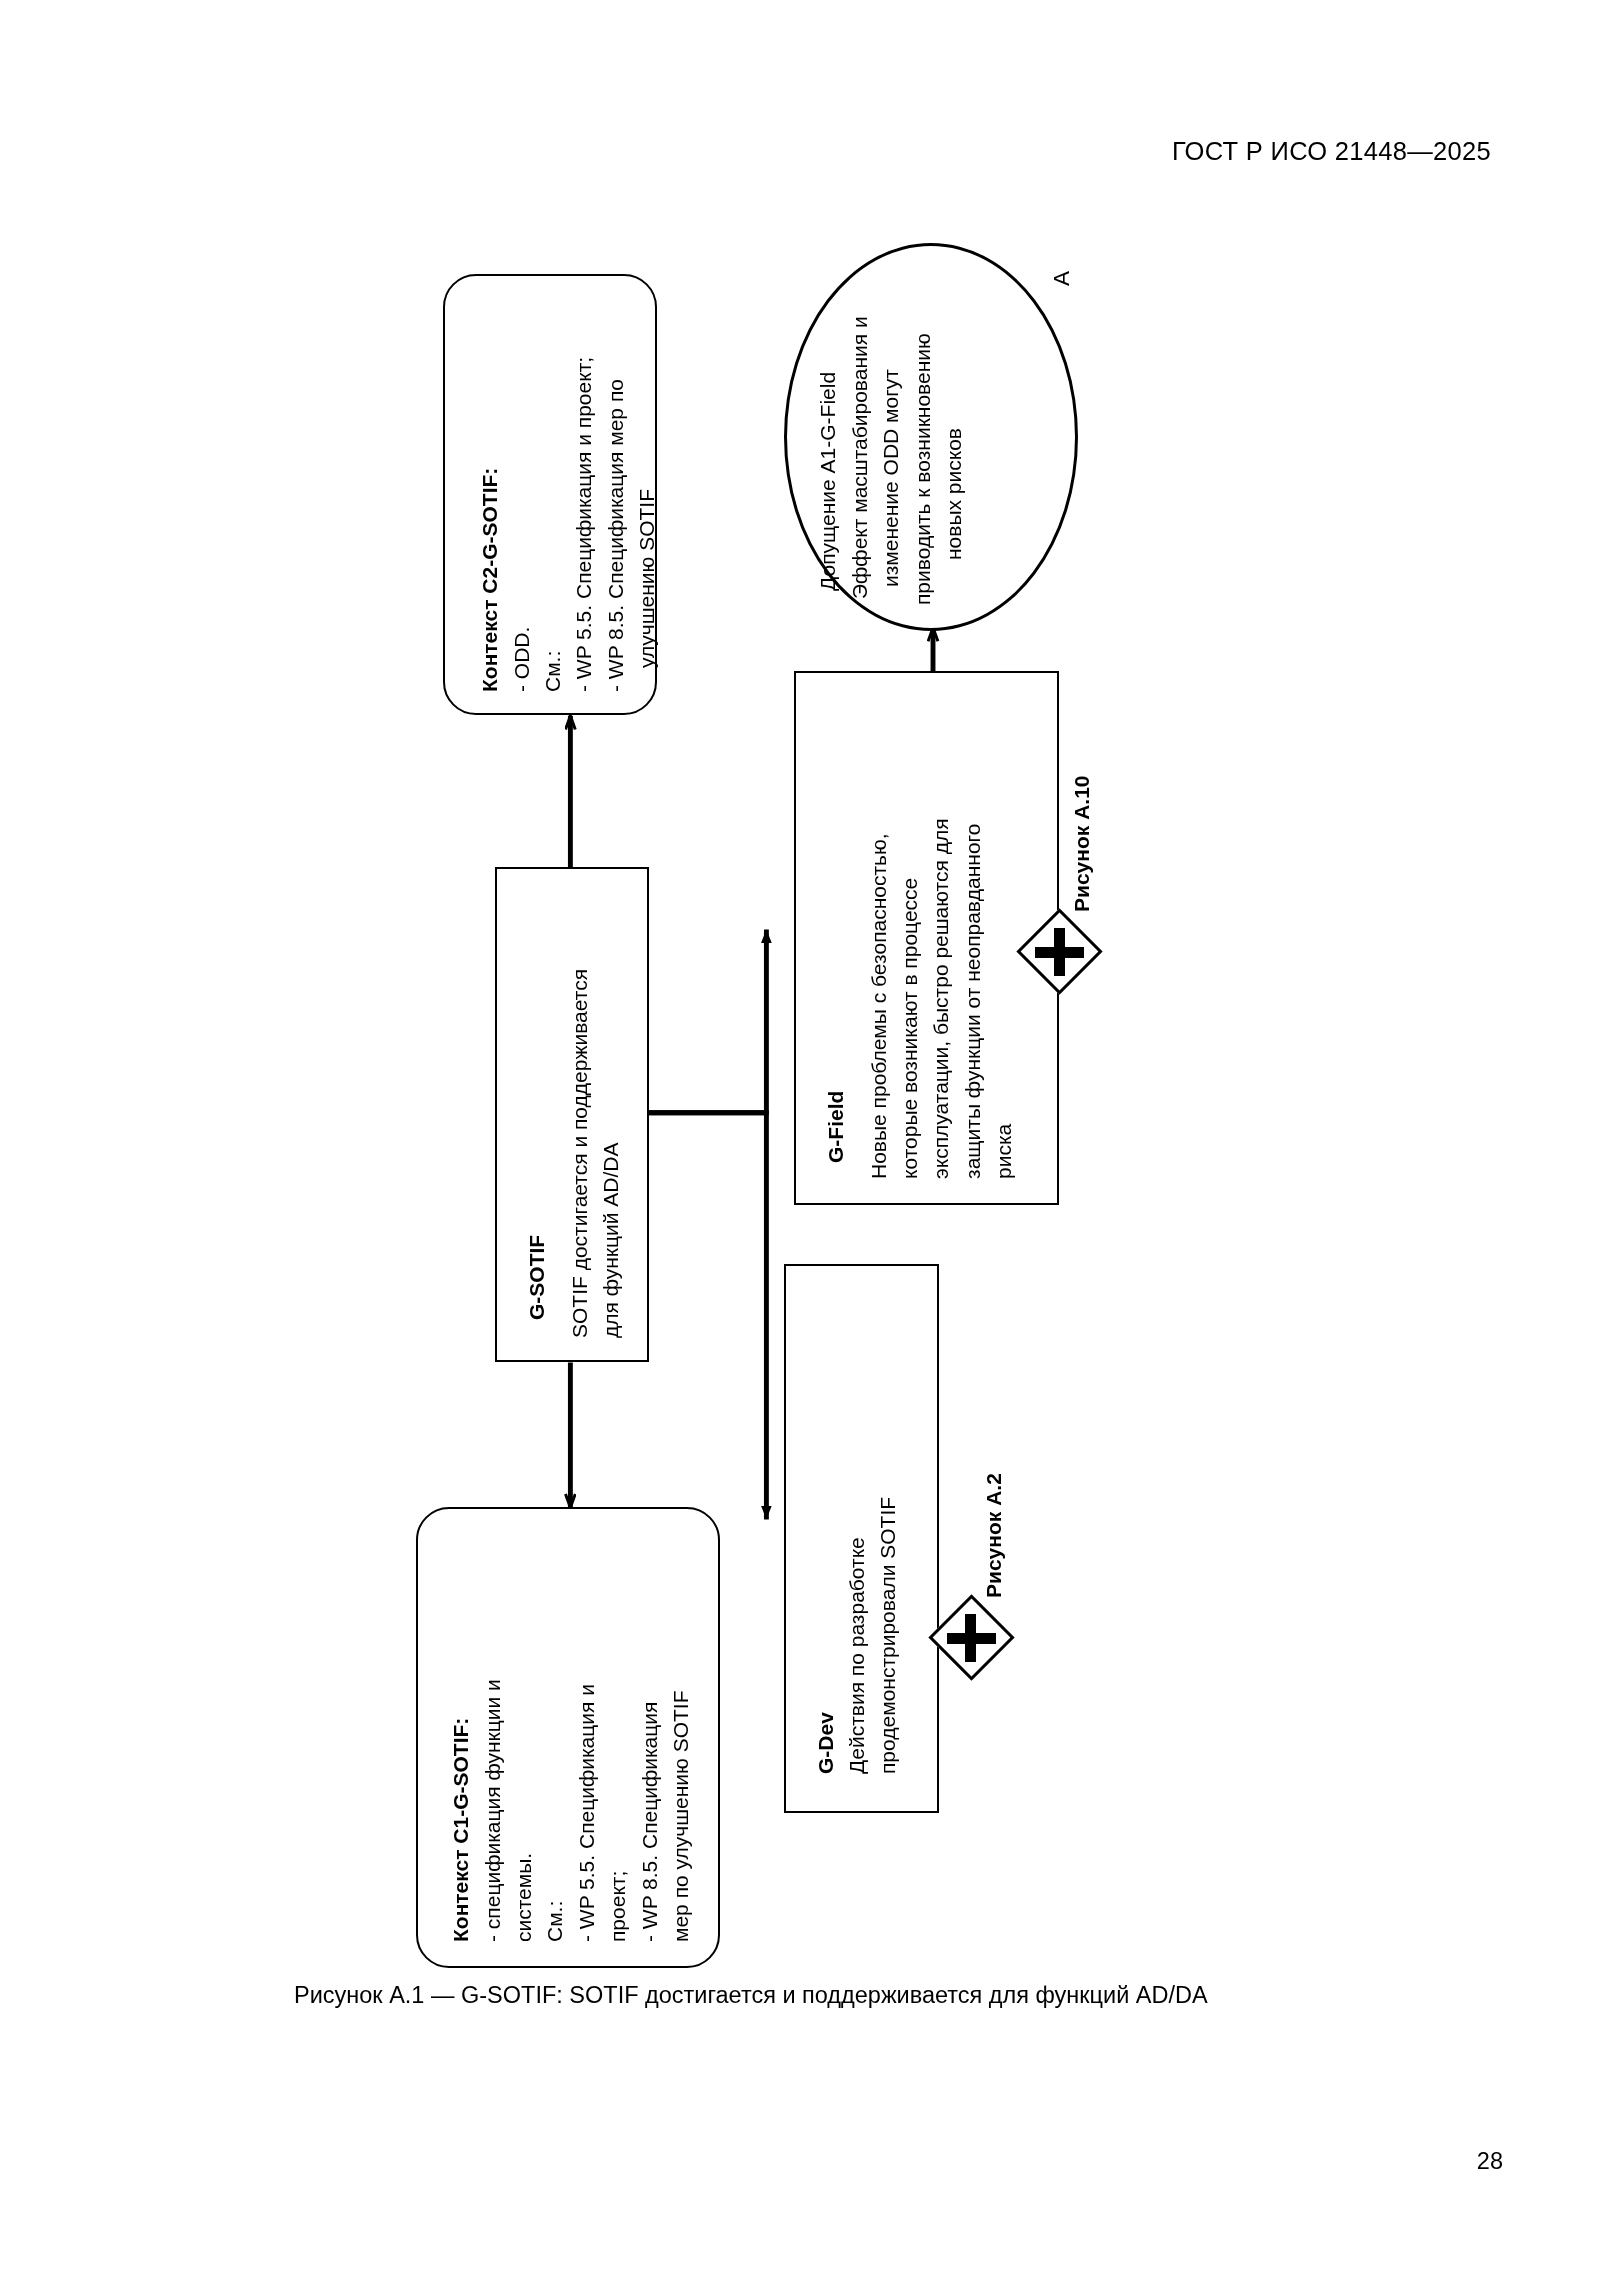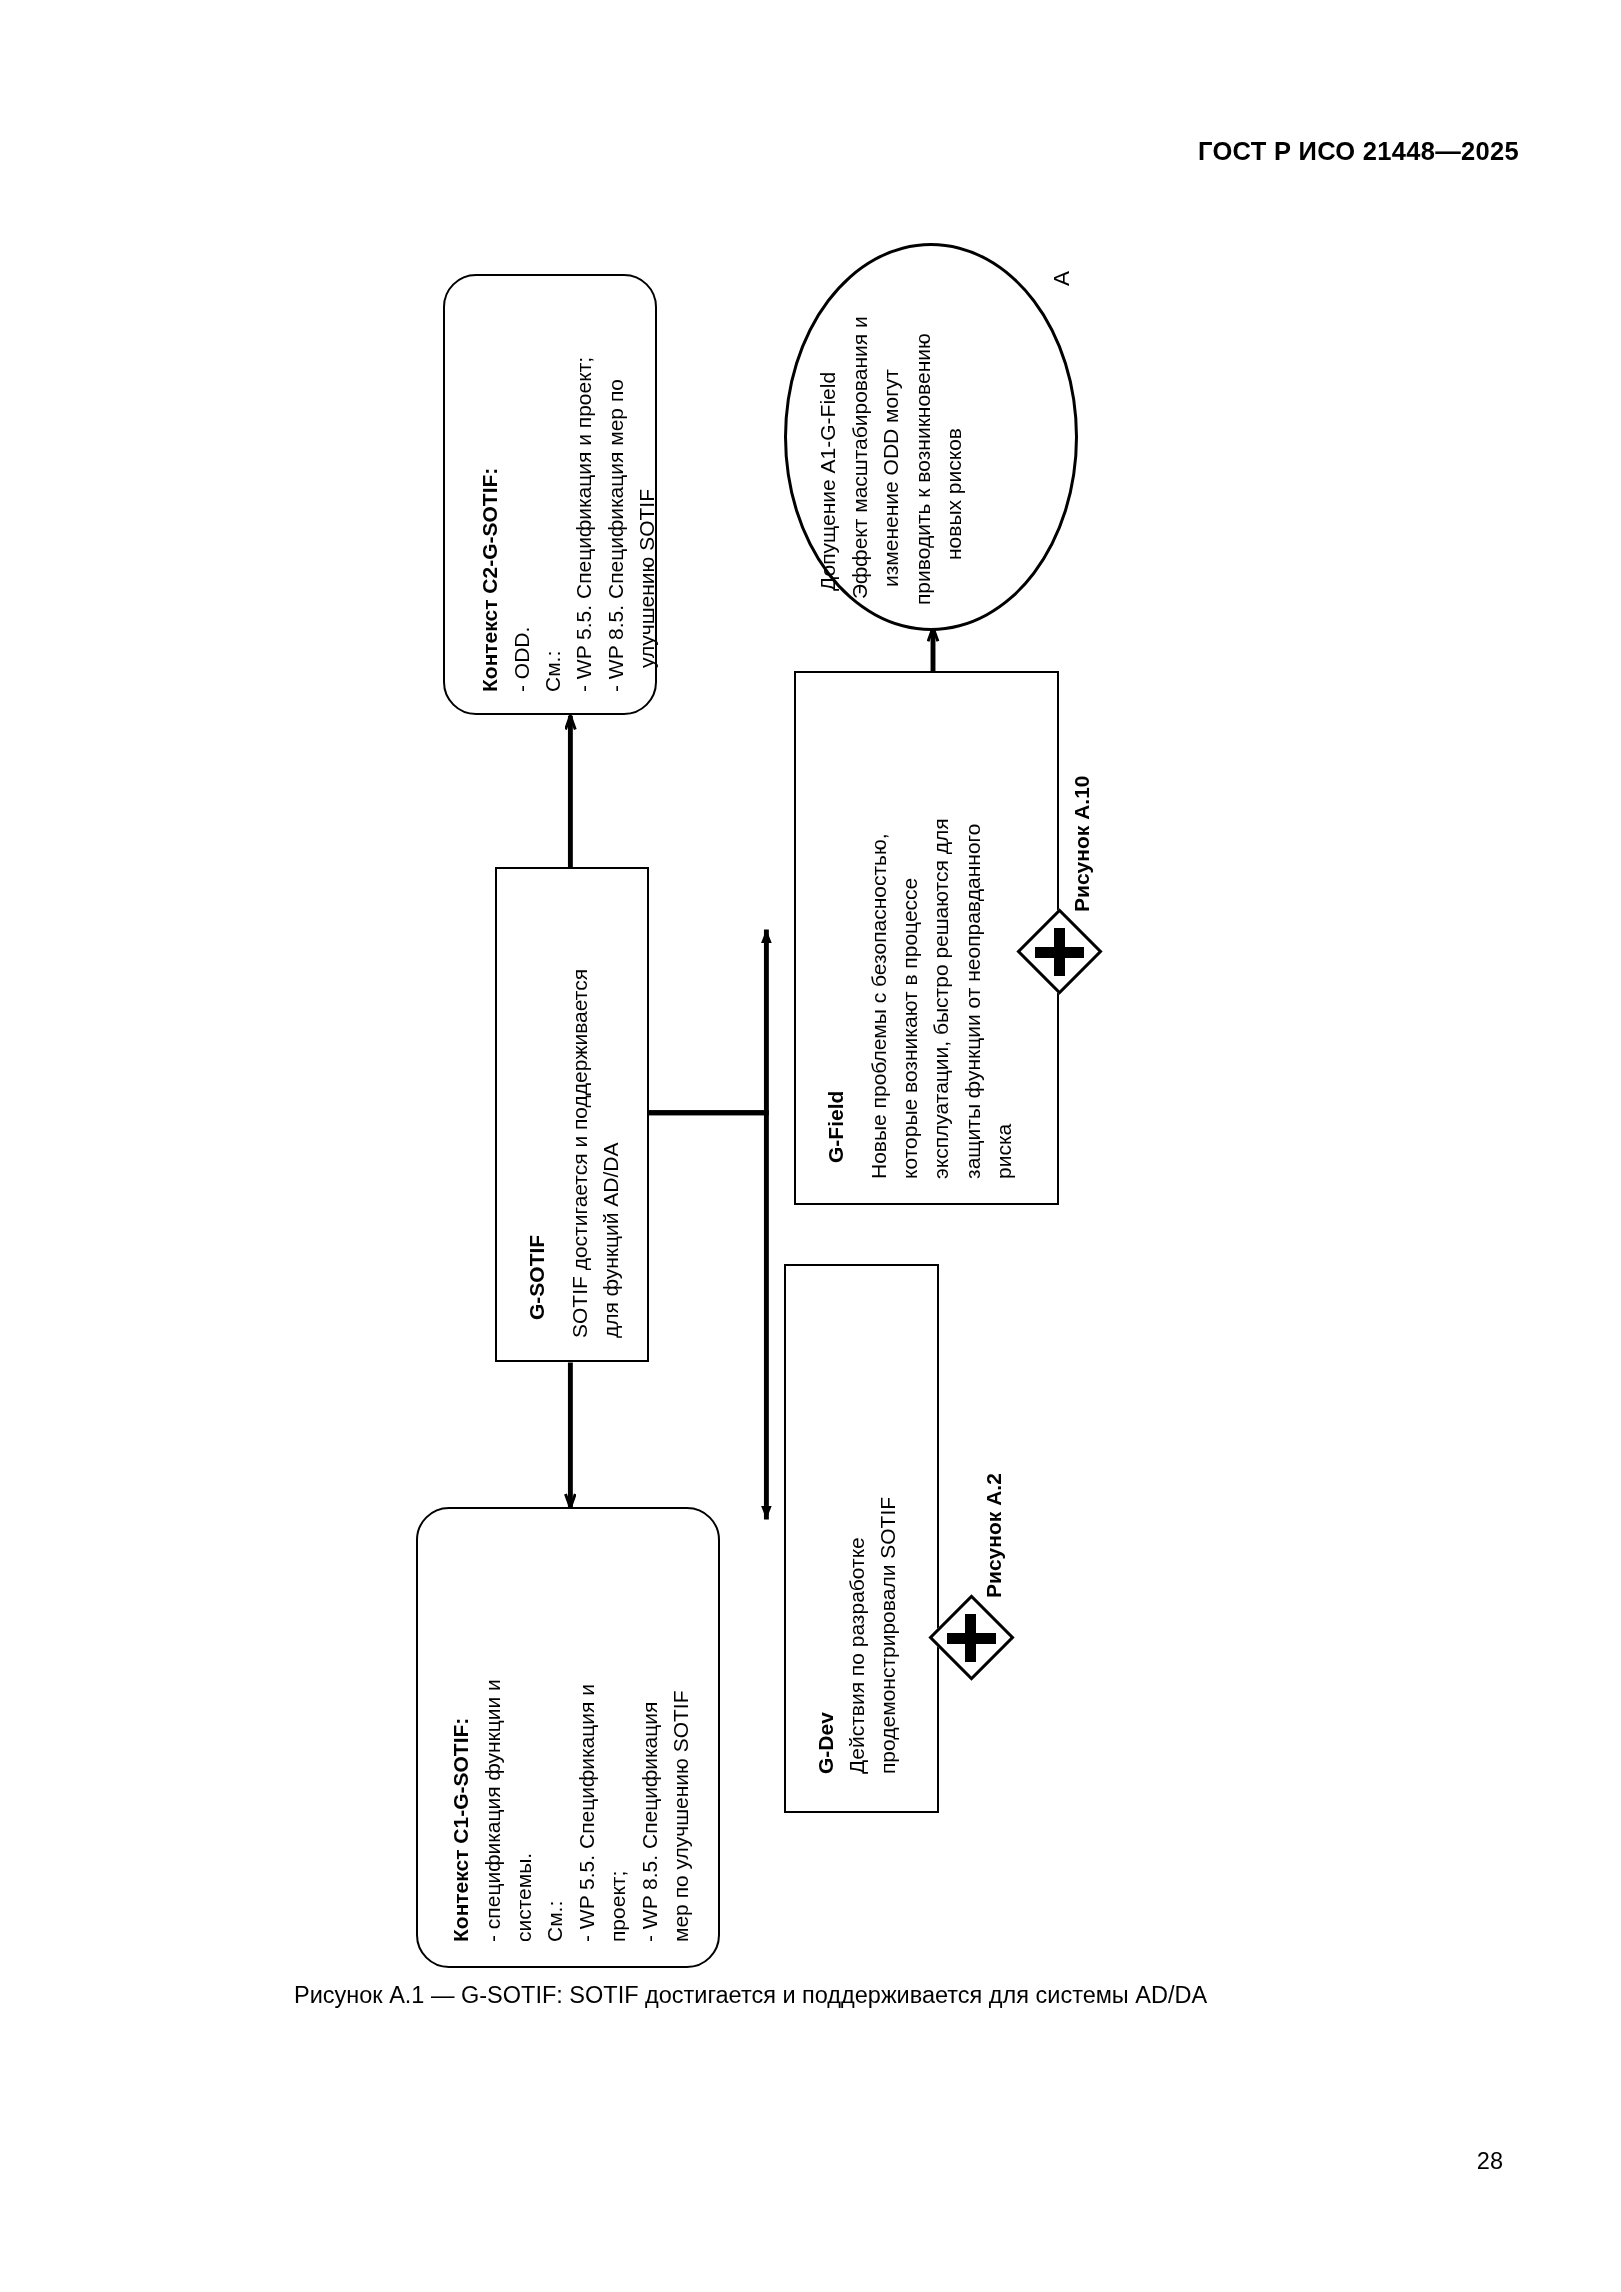--- a/index.html
+++ b/index.html
@@ -13,23 +13,23 @@
     position: relative;
     font-family: "Liberation Sans", sans-serif;
     color: #000000;
     overflow: hidden;
   }
 
   
   .page-header {
     position: absolute;
     top: 137px;
-    right: 102px;
+    right: 130px;
     font-size: 25.5px;
-    font-weight: bold;
+    font-weight: normal;
     letter-spacing: 0.3px;
     white-space: nowrap;
   }
 
   
   .page-number {
     position: absolute;
     bottom: 118px;
     right: 118px;
     font-size: 23.5px;
@@ -192,16 +192,16 @@
     <div class="rot" style="left:88px; top:508px; width:461px;">продемонстрировали SOTIF</div>
   </div>
 
   <div class="diamond" style="left:941px; top:1607px;"></div>
   <div class="plus-h" style="left:947px; top:1633px; width:49px; height:10.8px;"></div>
   <div class="plus-v" style="left:965px; top:1614px; width:10.8px; height:48px;"></div>
   <div class="rot" style="left:980px; top:1598px; width:255px; font-weight:bold;">Рисунок А.2</div>
 
 </div>
 
-<div class="figure-caption">Рисунок А.1 — G-SOTIF: SOTIF достигается и поддерживается для системы AD/DA</div>
+<div class="figure-caption">Рисунок А.1 — G-SOTIF: SOTIF достигается и поддерживается для функций AD/DA</div>
 
 <div class="page-number">28</div>
 
 
 </body></html>

